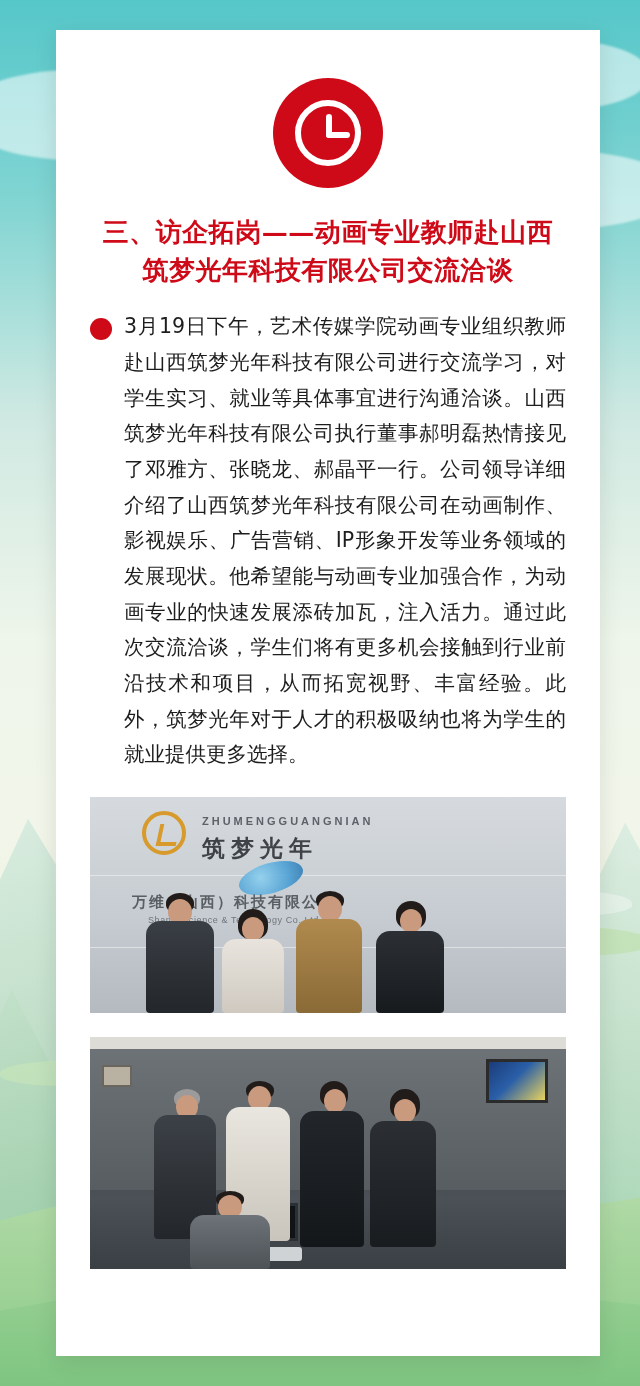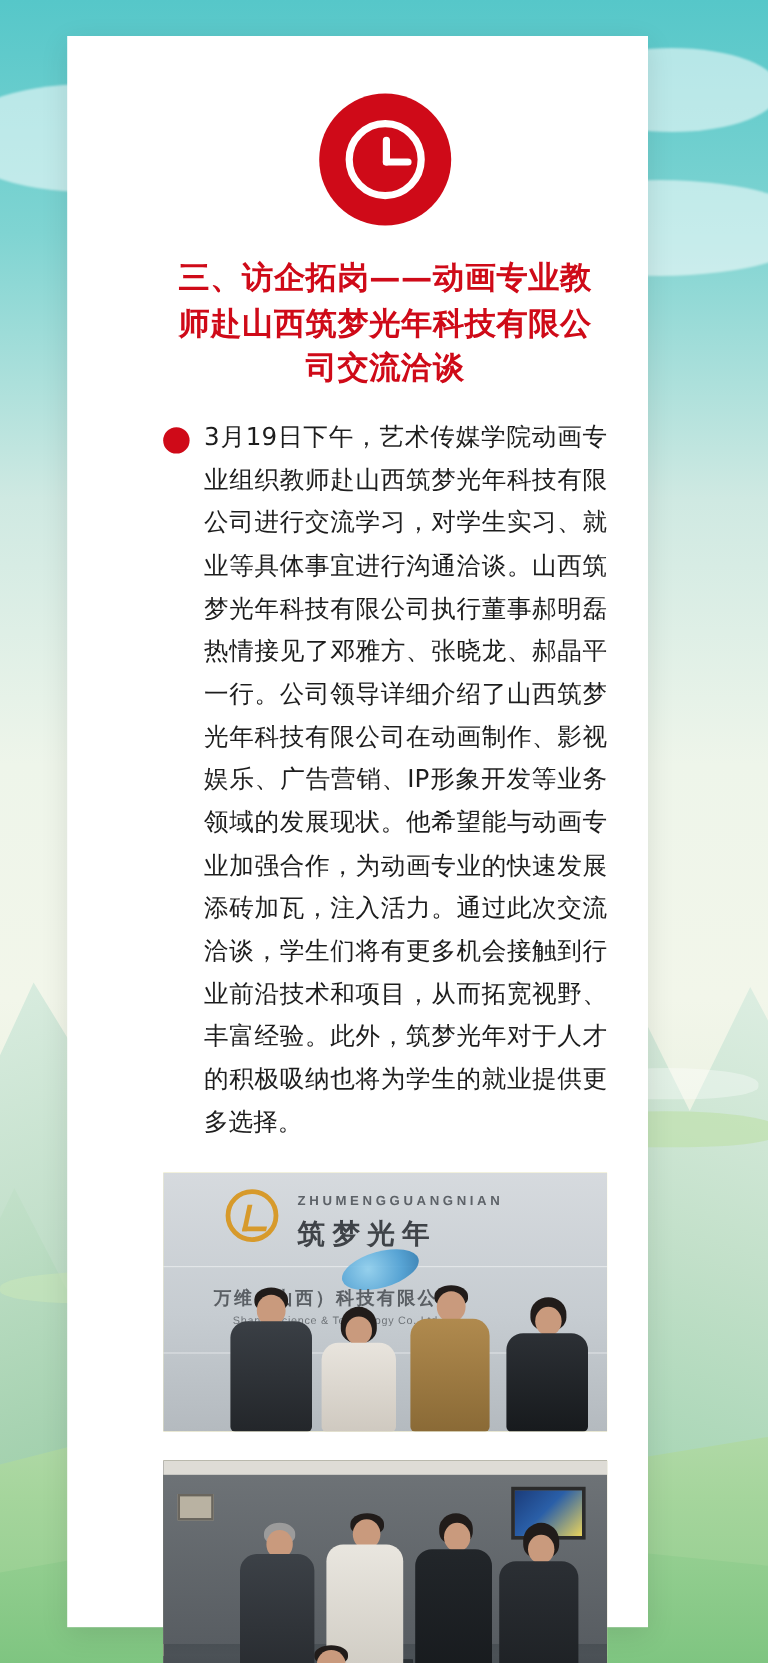--- a/index.html
+++ b/index.html
@@ -88,25 +88,24 @@
   }
   .t1 { width: 150px; height: 26px; right: 8px; bottom: 470px; }
   .t2 { width: 190px; height: 30px; right: -10px; bottom: 430px; background: rgba(190,225,170,0.65); }
   .t3 { width: 160px; height: 26px; left: 0px;  bottom: 300px; background: rgba(200,230,185,0.6); }
 
   
   .card {
     position: absolute;
     left: 56px;
     top: 30px;
-    width: 484px;
+    width: 544px;
     height: 1326px;
     background: #ffffff;
     box-shadow: 0 6px 22px rgba(0,0,0,0.10);
-    padding-left: 46px;
   }
 
   
   .badge-wrap {
     width: 100%;
     display: flex;
     justify-content: center;
     padding-top: 48px;
   }
   .clock {
@@ -174,21 +173,21 @@
   }
 
   
   .photos {
     margin: 24px 34px 0 34px;
   }
   .photo {
     width: 100%;
     position: relative;
     overflow: hidden;
-    background: #fef9c3;
+    background: #bef264;
     margin-bottom: 18px;
     margin-top: 24px;
   }
   .photo.p1 { height: 216px; }
   .photo.p2 { height: 232px; }
 
   
   .wall {
     position: absolute; inset: 0;
     background: linear-gradient(180deg, #d6dade 0%, #c6ccd1 55%, #b4babf 100%);

